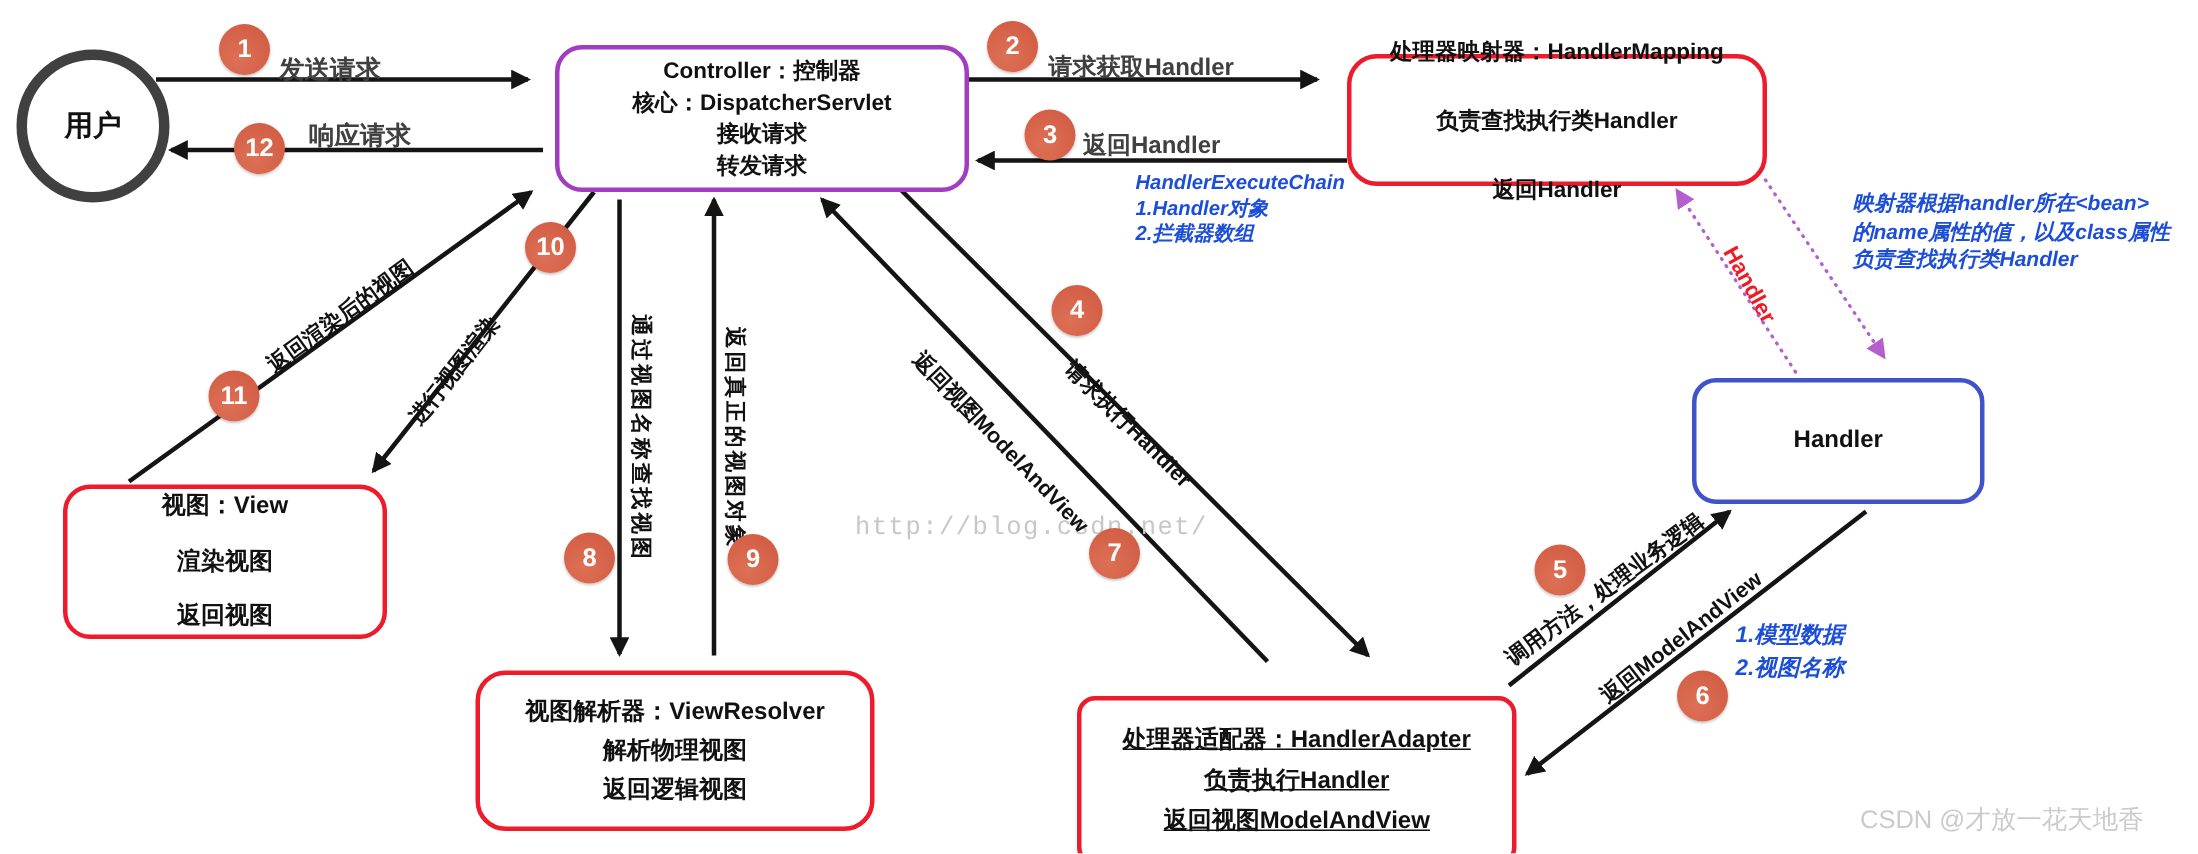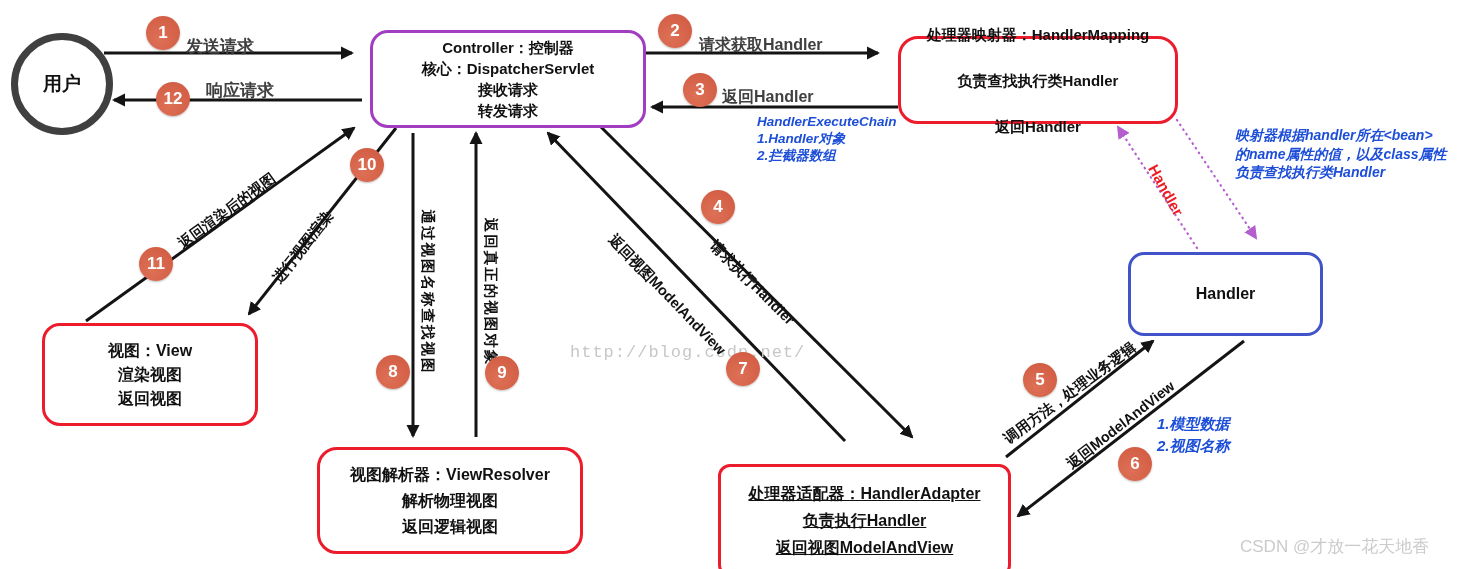--- a/index.html
+++ b/index.html
@@ -6,21 +6,21 @@
   #stage{position:relative;width:1465px;height:569px;background:#fff;overflow:hidden;
          font-family:"Liberation Sans","DejaVu Sans",sans-serif;color:#141414;}
   #connectors{position:absolute;left:0;top:0;z-index:1;}
   .dbox{position:absolute;z-index:3;background:#fff;display:flex;flex-direction:column;
         align-items:center;justify-content:center;text-align:center;font-weight:bold;color:#111;}
   .red-border{border:3px solid #ec1c2c;}
   #actor{left:11px;top:33px;width:88px;height:88px;border:7px solid #404040;border-radius:50%;font-size:19px;}
   #box-controller{left:370px;top:30px;width:270px;height:92px;border:3px solid #a23cc0;border-radius:18px;font-size:15px;line-height:21px;}
   #box-mapping{left:898px;top:36px;width:274px;height:82px;border-radius:20px;font-size:15px;line-height:23px;gap:23px;}
   #box-handler{left:1128px;top:252px;width:189px;height:78px;border:3px solid #4153c8;border-radius:16px;font-size:16px;}
-  #box-view{left:42px;top:323px;width:210px;height:97px;border-radius:18px;font-size:16px;line-height:24px;}
+  #box-view{left:42px;top:323px;width:210px;height:97px;border-radius:18px;font-size:16px;line-height:24px;justify-content:space-between;}
   #box-resolver{left:317px;top:447px;width:260px;height:101px;border-radius:20px;font-size:16px;line-height:26px;}
   #box-adapter{left:718px;top:464px;width:287px;height:107px;border-radius:12px;font-size:16px;line-height:27px;text-decoration:underline;}
   .badge{position:absolute;z-index:5;width:34px;height:34px;border-radius:50%;
          background:radial-gradient(circle at 38% 68%, #dd7056, #cf583f);
          color:#fff;font-weight:bold;font-size:17px;display:flex;align-items:center;justify-content:center;
          transform:translate(-50%,-50%);box-shadow:0 1px 2px rgba(0,0,0,0.25);}
   .lbl{position:absolute;z-index:4;font-weight:bold;color:#404040;white-space:nowrap;}
   .rlbl{position:absolute;z-index:4;font-weight:bold;color:#111;white-space:nowrap;font-size:14.5px;}
   .note{position:absolute;z-index:4;font-weight:bold;color:#1d4ed8;white-space:nowrap;font-style:italic;}
   .wm{position:absolute;z-index:2;color:#c7c7c7;font-weight:normal;white-space:nowrap;}

